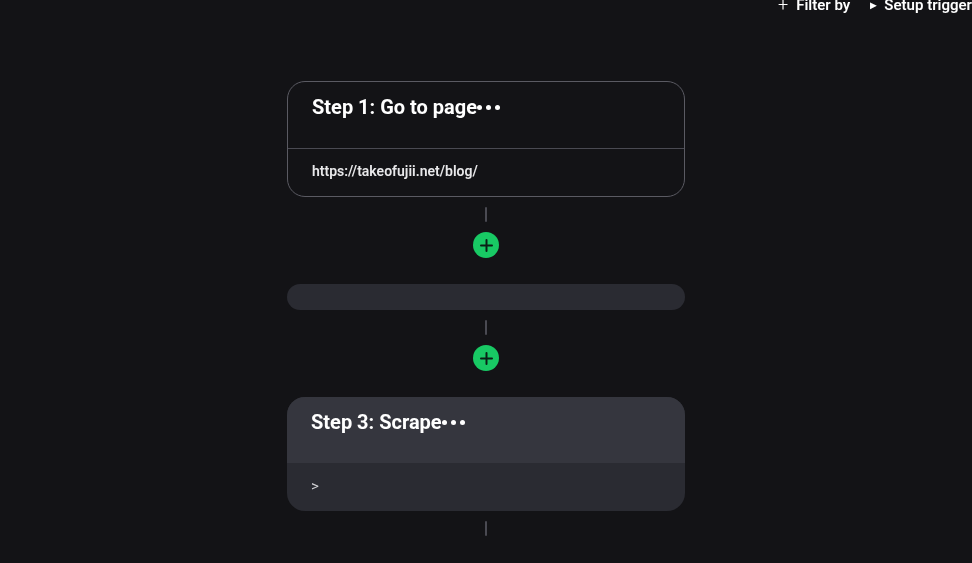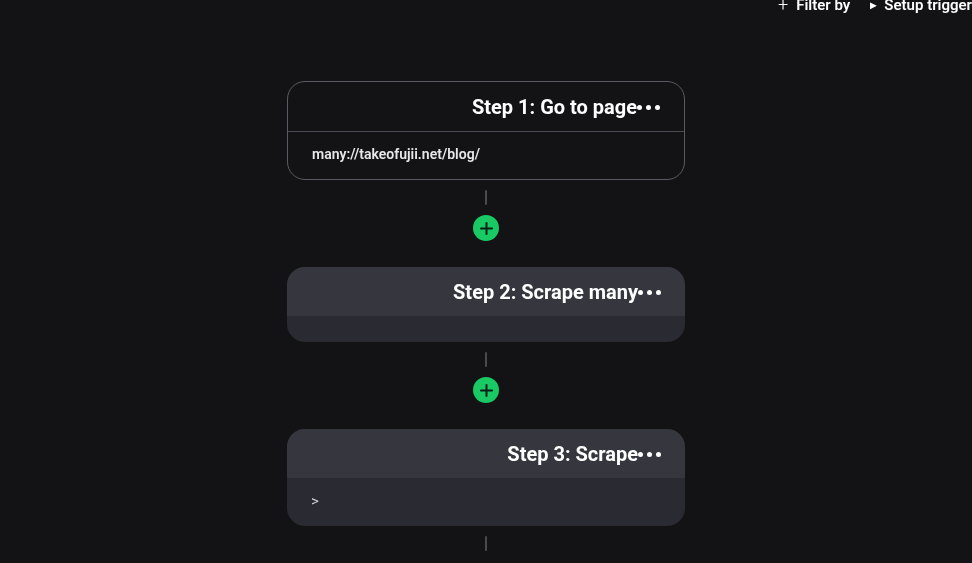--- a/index.html
+++ b/index.html
@@ -56,23 +56,23 @@
     }
     .step-card.outlined {
       border: 1px solid #5a5a62;
       background: transparent;
     }
     .step-card.filled {
       background: #2a2b32;
     }
     .step-header {
       display: flex;
-      justify-content: flex-end;
-      align-items: center;
-      padding: 13px 24px 12px 24px;
+      justify-content: flex-start;
+      align-items: center;
+      padding: 13px 24px 29px 24px;
     }
     .step-card.outlined .step-header {
       border-bottom: 1px solid #4a4a52;
     }
     .step-card.filled .step-header {
       background: #35363e;
     }
     .step-title {
       color: #fff;
       font-size: 20px;
@@ -145,42 +145,34 @@
 
   <div class="step-card outlined">
     <div class="step-header">
       <div class="step-title">Step 1: Go to page</div>
       <div class="dots">
         <div class="dot"></div>
           <div class="dot"></div>
           <div class="dot"></div>
       </div>
     </div>
-    <div class="step-body">many://takeofujii.net/blog/</div>
+    <div class="step-body">https://takeofujii.net/blog/</div>
   </div>
 
   <div class="gap-sm"></div>
   <div class="connector"></div>
   <div class="gap-sm"></div>
   <div class="add-btn">
     <svg viewBox="0 0 13 13">
       <path d="M6.5 1v11M1 6.5h11" stroke="#0a2016" stroke-width="2" stroke-linecap="round"></path>
     </svg>
   </div>
   <div style="height:26px"></div>
 
   <div class="step-card filled">
-    <div class="step-header">
-      <div class="step-title">Step 2: Scrape many</div>
-      <div class="dots">
-        <div class="dot"></div>
-          <div class="dot"></div>
-          <div class="dot"></div>
-      </div>
-    </div>
     <div class="step-body empty"></div>
   </div>
 
   <div class="gap-sm"></div>
   <div class="connector"></div>
   <div class="gap-sm"></div>
   <div class="add-btn">
     <svg viewBox="0 0 13 13">
       <path d="M6.5 1v11M1 6.5h11" stroke="#0a2016" stroke-width="2" stroke-linecap="round"></path>
     </svg>

